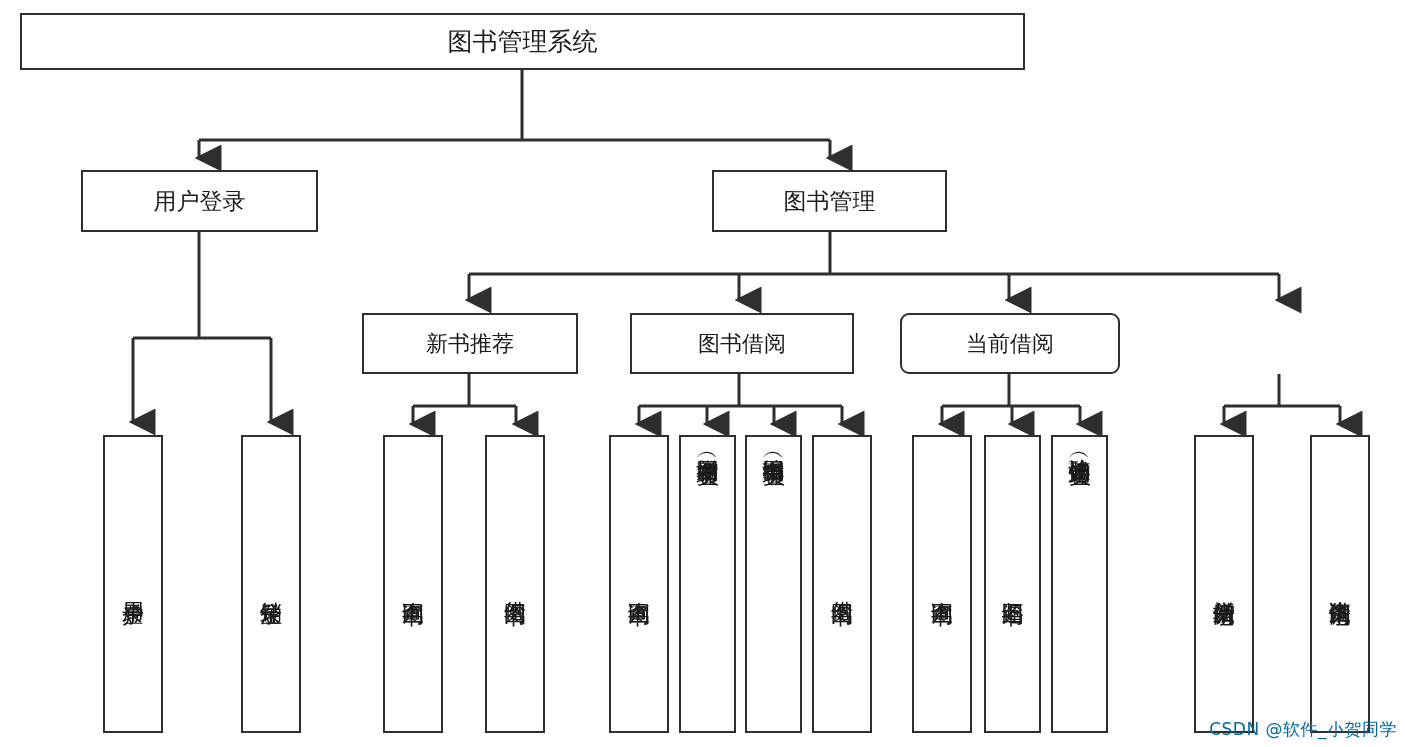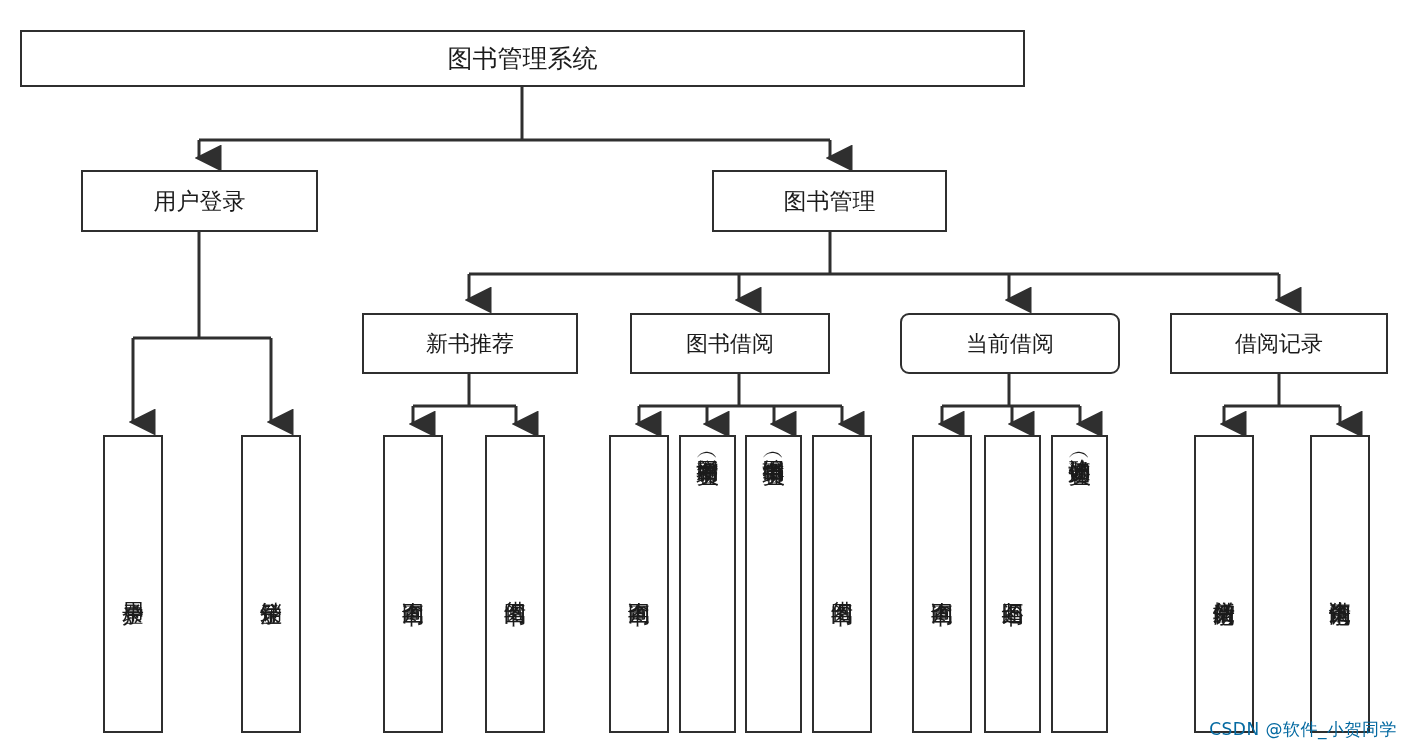--- a/index.html
+++ b/index.html
@@ -30,21 +30,20 @@
     box-sizing: border-box;
     background: #ffffff;
     border: 2.5px solid #2f2f2f;
     display: flex;
     align-items: center;
     justify-content: center;
     color: #1b1b1b;
   }
   .node.root {
     font-size: 25px;
-    margin-top: 17px;
   }
   .node.level2 {
     font-size: 23px;
   }
   .node.level3 {
     font-size: 22px;
   }
   .node.leaf {
     align-items: flex-start;
     justify-content: center;
@@ -134,28 +133,25 @@
   <div class="node level2" style="left:81px; top:170px; width:237px; height:62px;">
     <span>用户登录</span>
   </div>
   <div class="node level2" style="left:712px; top:170px; width:235px; height:62px;">
     <span>图书管理</span>
   </div>
 
   <div class="node level3" style="left:362px; top:313px; width:216px; height:61px;">
     <span>新书推荐</span>
   </div>
-  <div class="node level3" style="left:630px; top:313px; width:200px; height:61px;">
+  <div class="node level3" style="left:630px; top:313px; width:224px; height:61px;">
     <span>图书借阅</span>
   </div>
   <div class="node level3" style="left:900px; top:313px; width:220px; height:61px;border-radius:9px;">
     <span>当前借阅</span>
-  </div>
-  <div class="node level3" style="left:1170px; top:313px; width:218px; height:61px;">
-    <span>借阅记录</span>
   </div>
 
   <div class="node leaf mid" style="left:103px; top:435px; width:60px; height:298px;">
     <span class="vlabel">用户登录</span>
   </div>
   <div class="node leaf mid" style="left:241px; top:435px; width:60px; height:298px;">
     <span class="vlabel">注销登录</span>
   </div>
 
   <div class="node leaf mid" style="left:383px; top:435px; width:60px; height:298px;">

